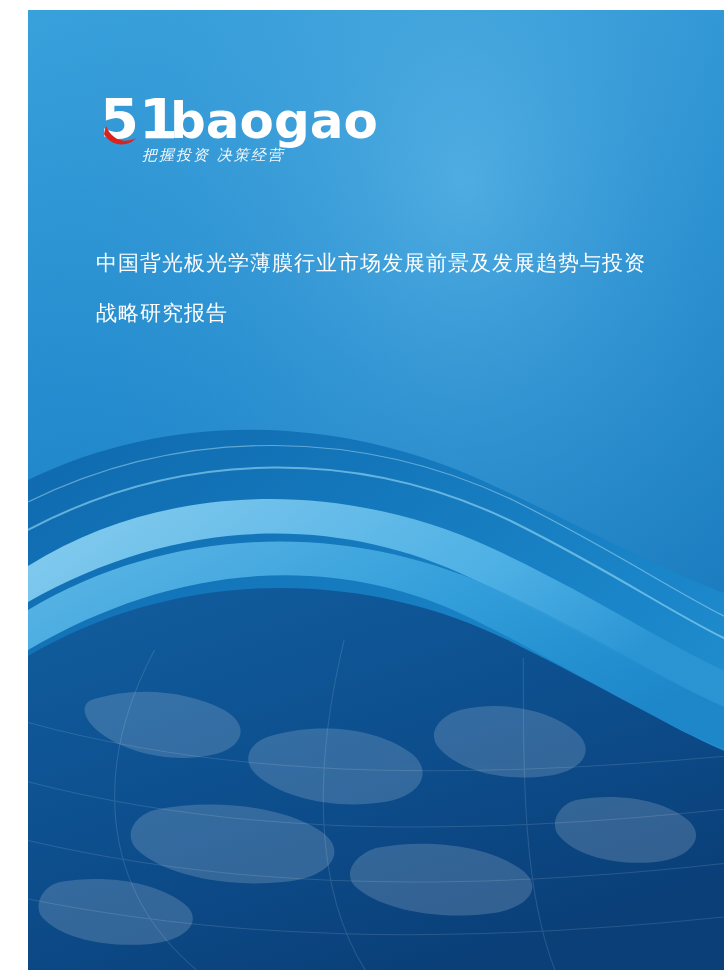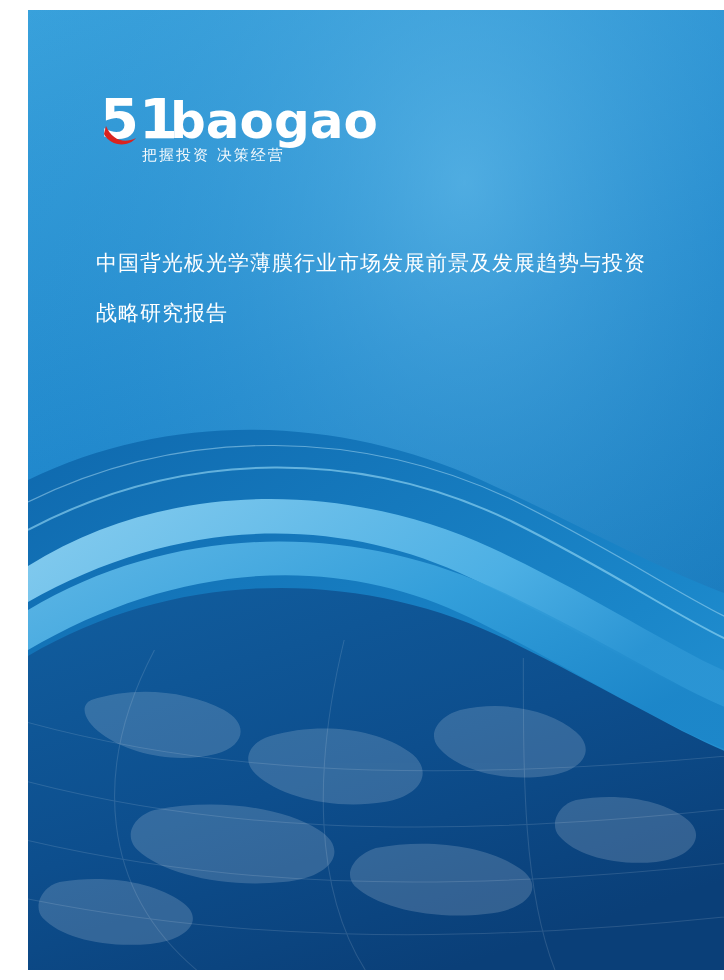--- a/index.html
+++ b/index.html
@@ -50,20 +50,21 @@
     height: 62px;
   }
   .logo-sub {
     position: absolute;
     left: 42px;
     top: 58px;
     font-size: 15px;
     letter-spacing: 2px;
     color: #ffffff;
     font-family: "DejaVu Sans", "Liberation Sans", sans-serif;
+    font-style: italic;
     white-space: nowrap;
     opacity: 0.95;
   }
   
   .title {
     position: absolute;
     left: 68px;
     top: 228px;
     width: 560px;
     font-size: 21px;

